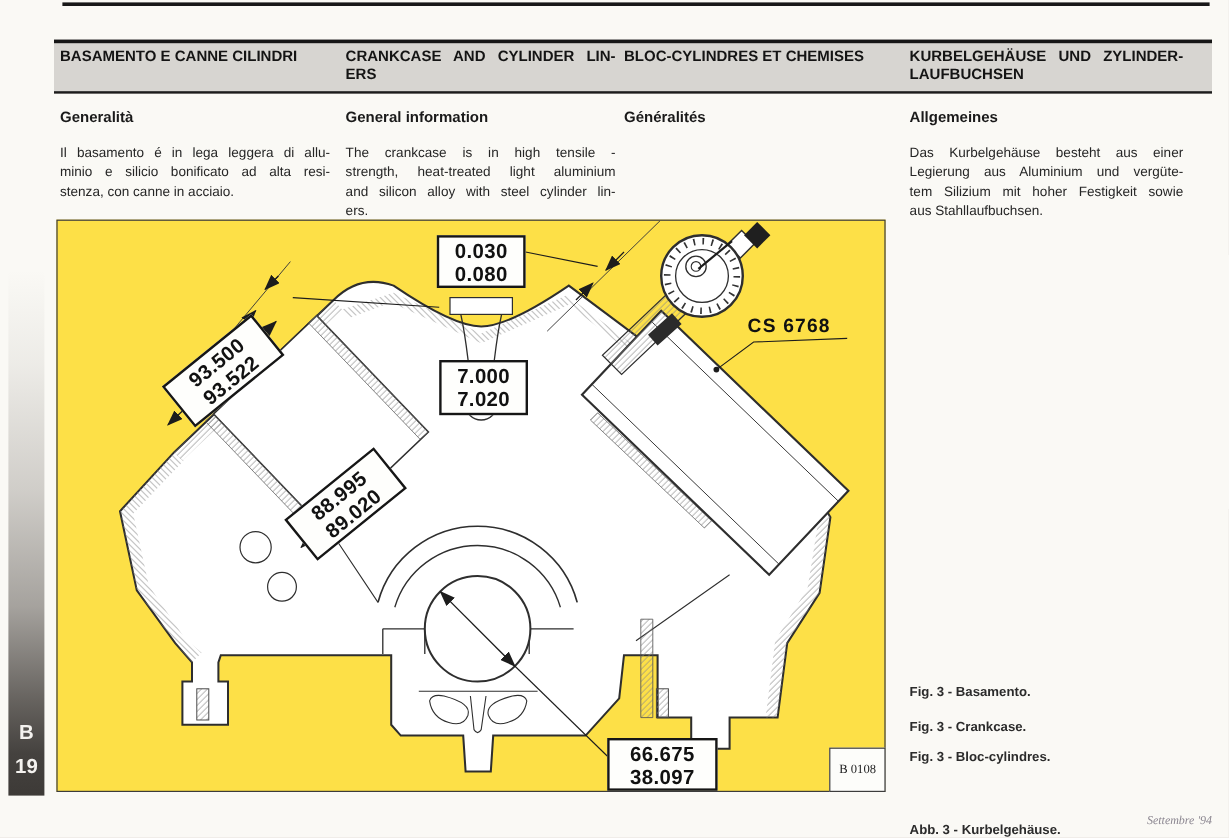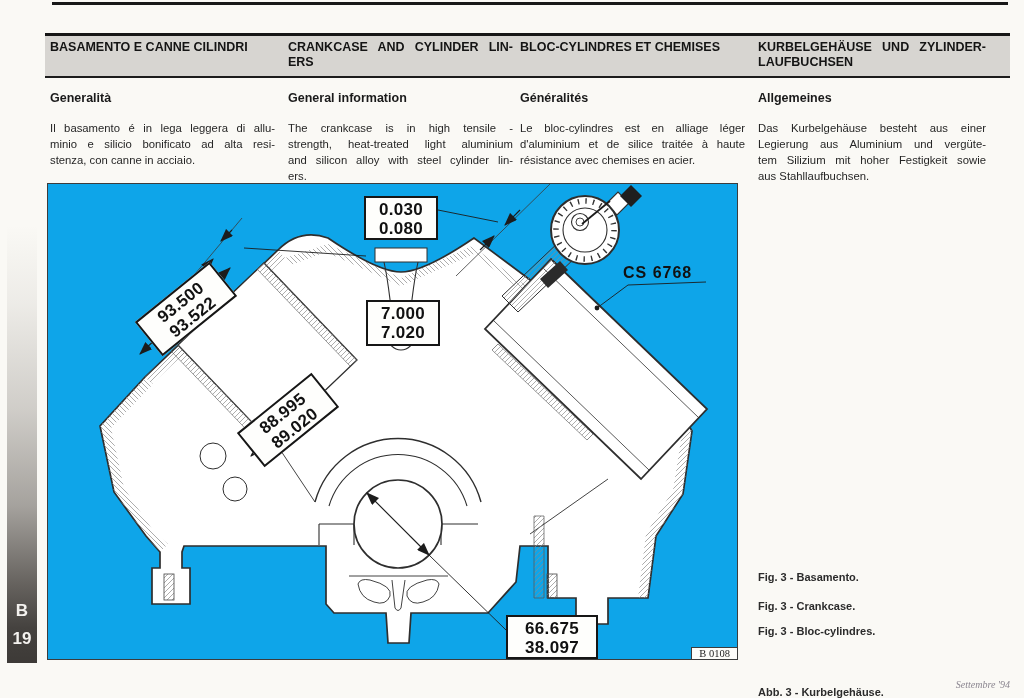--- a/index.html
+++ b/index.html
@@ -40,39 +40,39 @@
   .body-line.last { text-align:last; text-align-last:left; }
 
   .c1 { left:50px;  width:225px; }
   .c2 { left:288px; width:225px; }
   .c3 { left:520px; width:225px; }
   .c4 { left:758px; width:228px; }
 
   
   .fig-frame {
     position:absolute; left:47px; top:183px; width:691px; height:477px;
-    border:1.6px solid #3c3c3c; background:#0ea5e9;
+    border:1.6px solid #3c3c3c; background:#fde047;
   }
   .fig-frame svg { position:absolute; left:0; top:0; }
   .dim-box {
     position:absolute; background:#fefefc; border:2px solid #161616;
     font-size:17px; font-weight:bold; color:#111; text-align:center;
     line-height:19px; padding-top:2px; letter-spacing:0.3px;
   }
   .rot { transform:rotate(-39deg); }
   .dim-0030 { left:316px; top:12px;  width:74px; height:44px; }
   .dim-7000 { left:318px; top:68px;  width:74px; height:46px;margin-top:48px; }
   .dim-935  { left:90px;  top:103px; width:96px; height:44px; }
   .dim-889  { left:192px; top:214px; width:96px; height:44px; }
   .dim-666  { left:458px; top:431px; width:92px; height:44px;text-align:center; }
   .cs-label { position:absolute; left:575px; top:80px; font-size:16px; font-weight:bold; letter-spacing:1px; color:#111; }
   .plate-code {
     position:absolute; right:-1px; bottom:-1px; border:1.3px solid #3c3c3c;
     font-family:"Liberation Serif", serif; font-size:10.5px; color:#222;
-    padding:0 7px; background:#fdfdfa;
+    padding:12px 7px; background:#fdfdfa;
   }
 
   .caption { position:absolute; left:758px; font-size:11px; font-weight:bold; color:#2b2b2b; }
   .cap-0 { top:571px; } .cap-1 { top:600px; } .cap-2 { top:625px; } .cap-3 { top:686px; }
 
   .footer-date {
     position:absolute; left:870px; top:679px; width:140px; text-align:right;
     font-family:"Liberation Serif", serif; font-style:italic;
     font-size:10px; color:#8b8690;
   }
@@ -113,25 +113,20 @@
   <div class="body-block c1">
     <div class="body-line">Il basamento é in lega leggera di allu-</div>
     <div class="body-line">minio e silicio bonificato ad alta resi-</div>
     <div class="body-line last">stenza, con canne in acciaio.</div>
   </div>
   <div class="body-block c2">
     <div class="body-line">The crankcase is in high tensile -</div>
     <div class="body-line">strength, heat-treated light aluminium</div>
     <div class="body-line">and silicon alloy with steel cylinder lin-</div>
     <div class="body-line last">ers.</div>
-  </div>
-  <div class="body-block c3">
-    <div class="body-line">Le bloc-cylindres est en alliage léger</div>
-    <div class="body-line">d'aluminium et de silice traitée à haute</div>
-    <div class="body-line last">résistance avec chemises en acier.</div>
   </div>
   <div class="body-block c4">
     <div class="body-line">Das Kurbelgehäuse besteht aus einer</div>
     <div class="body-line">Legierung aus Aluminium und vergüte-</div>
     <div class="body-line">tem Silizium mit hoher Festigkeit sowie</div>
     <div class="body-line last">aus Stahllaufbuchsen.</div>
   </div>
 
   <div class="fig-frame">
     <svg width="691" height="477" viewBox="0 0 691 477">

